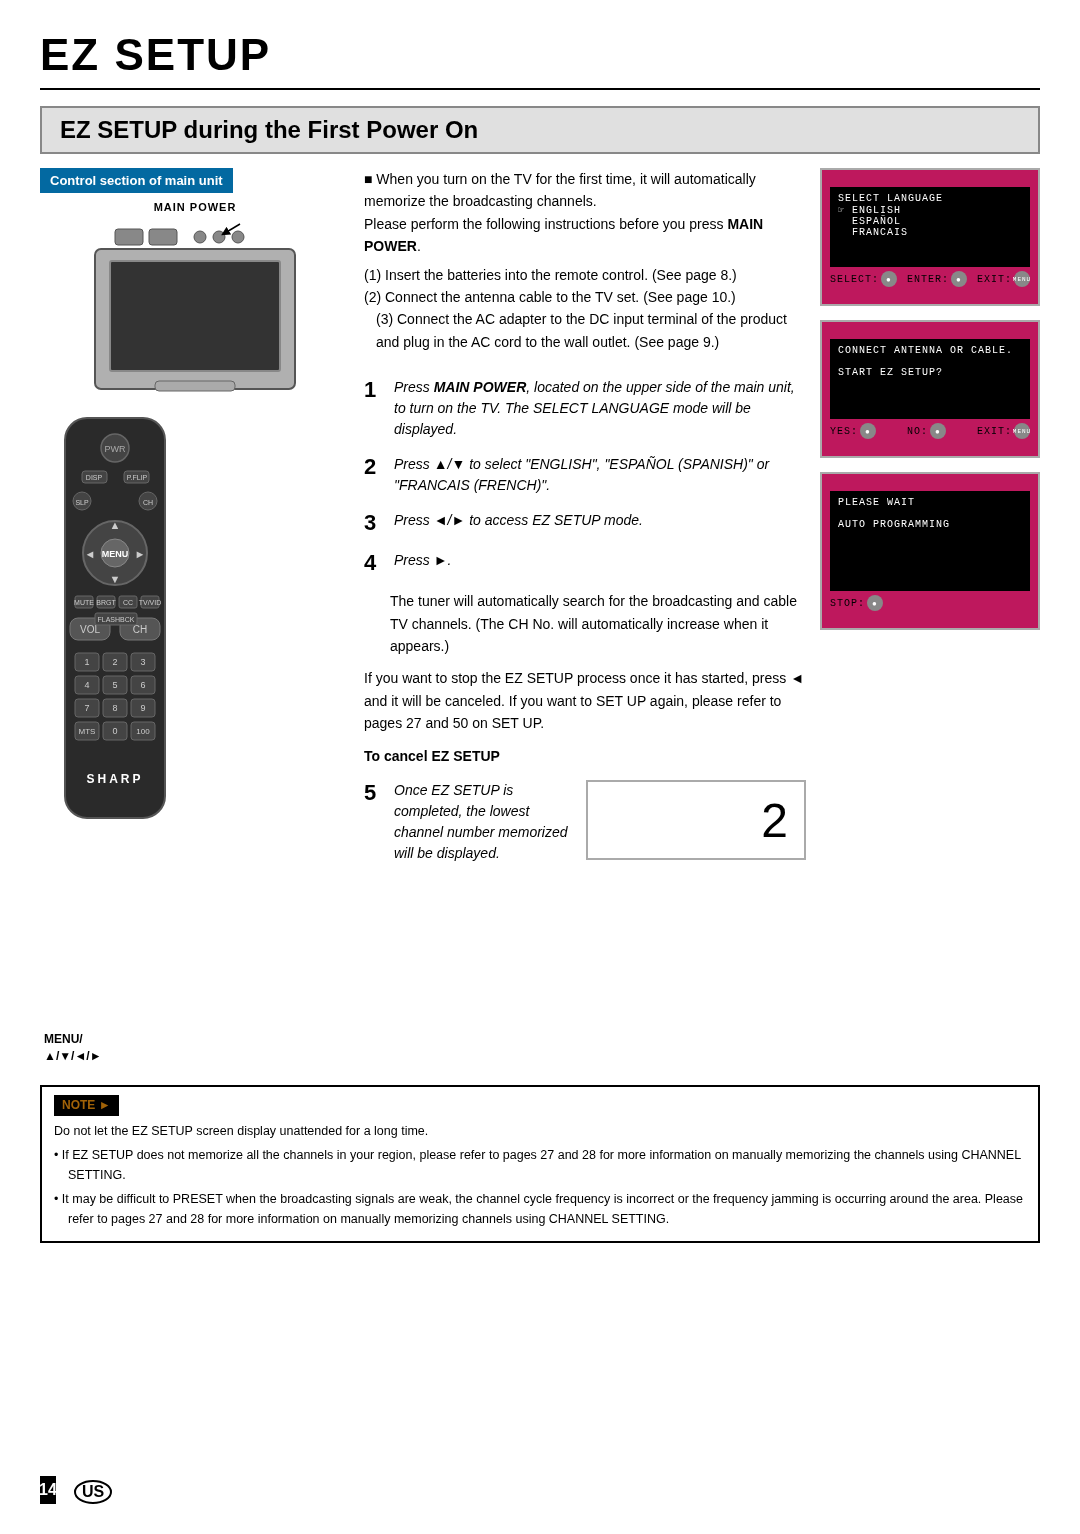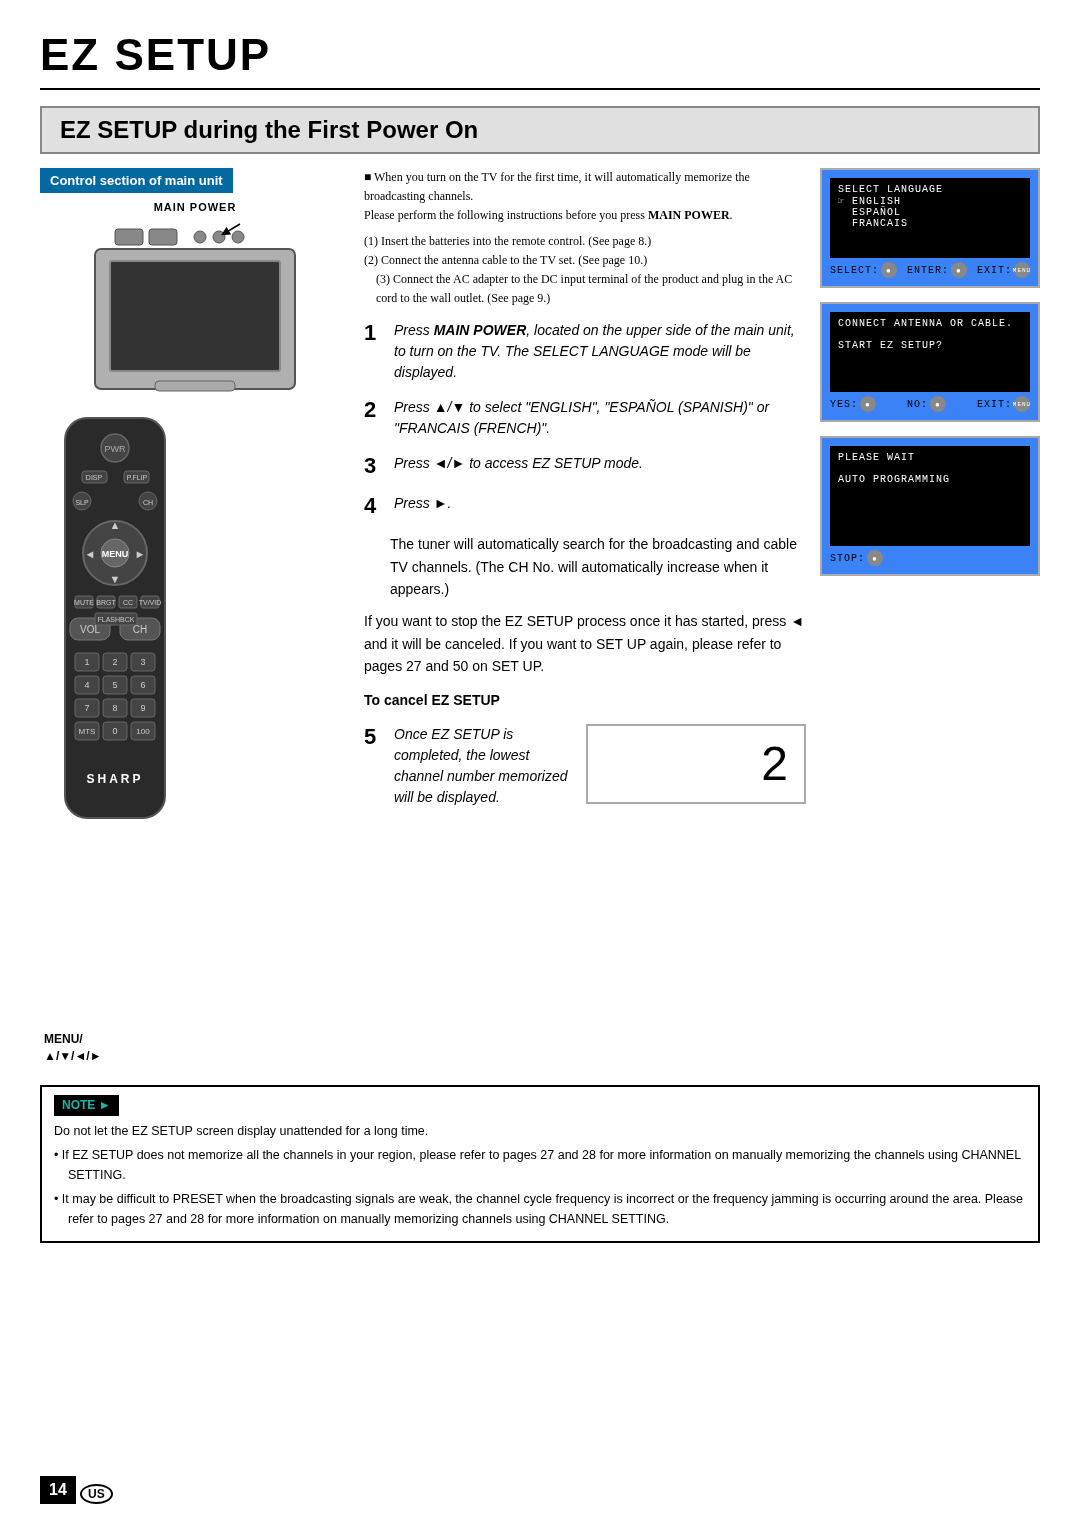--- a/index.html
+++ b/index.html
@@ -58,41 +58,41 @@
       border: 2px solid #000;
       padding: 8px 12px;
       margin-top: 20px;
       font-size: 12.5px;
       line-height: 1.6;
     }
     .note-title {
       font-size: 12px;
       font-weight: 700;
       background: #000;
-      color: #14b8a6;
+      color: #a16207;
       padding: 1px 8px;
       display: inline-block;
       margin-bottom: 5px;
     }
     .note-item {
       padding-left: 14px;
       text-indent: -14px;
       margin-bottom: 4px;
     }
 
     
     .page-num-box {
       position: absolute;
       bottom: 30px;
       left: 40px;
       background: #000;
       color: #fff;
       font-size: 16px;
       font-weight: 700;
-      width: 36px;
+      width: 16px;
       height: 28px;
       display: flex;
       align-items: center;
       justify-content: center;
     }
 
     .main-layout {
       display: flex;
       gap: 0;
     }
@@ -172,22 +172,22 @@
       padding-right: 16px;
     }
     .step5-num {
       font-size: 48px;
       font-weight: 400;
       color: #000;
     }
 
     .display-box2 {
       border: 2px solid #aaa;
-      padding: 8px 8px;
-      background: #3b82f6;
+      padding: 17px 8px;
+      background: #be185d;
       font-family: 'Courier New', monospace;
       font-size: 10px;
       letter-spacing: 1px;
     }
     .display-black {
       background: #000;
       color: #fff;
       padding: 6px 8px;
       min-height: 80px;
     }
@@ -321,21 +321,21 @@
         </div>
 
         <div style="margin-left:4px;margin-top:195px;">
           <div style="font-size:12px;font-weight:700;line-height:1.4;">MENU/<br>▲/▼/◄/►</div>
         </div>
       </div>
     </div>
 
     <div class="main-middle">
 
-      <div style="font-size:12px;line-height:1.6;margin-bottom:12px;font-family:Liberation Serif, serif;">
+      <div style="font-size:14px;line-height:1.6;margin-bottom:24px;">
         <span>■ </span>
         <span>When you turn on the TV for the first time, it will automatically memorize the broadcasting channels.<br>Please perform the following instructions before you press <strong>MAIN POWER</strong>.</span>
         <div style="margin-top:6px;">
           <div>(1) Insert the batteries into the remote control. (See page 8.)</div>
           <div>(2) Connect the antenna cable to the TV set. (See page 10.)</div>
           <div style="padding-left:12px;">
             (3) Connect the AC adapter to the DC input terminal of the product and plug in the AC cord to the wall outlet. (See page 9.)
           </div>
         </div>
       </div>
@@ -452,15 +452,15 @@
     </div>
     <div class="note-item">
       • It may be difficult to PRESET when the broadcasting signals are weak, the channel cycle frequency is incorrect or the frequency jamming is occurring around the area.  Please refer to pages 27 and 28 for more information on manually memorizing channels using CHANNEL SETTING.
     </div>
   </div>
 
   <div class="page-num-box">
     <span>14</span>
   </div>
 
-  <div style="position:absolute;bottom:30px;left:80px;font-size:12px;font-weight:700;border:2px solid #000;padding:1px 6px;border-radius:50%;">US</div>
+  <div style="position:absolute;bottom:30px;left:74px;font-size:16px;font-weight:700;border:2px solid #000;padding:1px 6px;border-radius:50%;">US</div>
 
 </div>
 
 </body></html>

